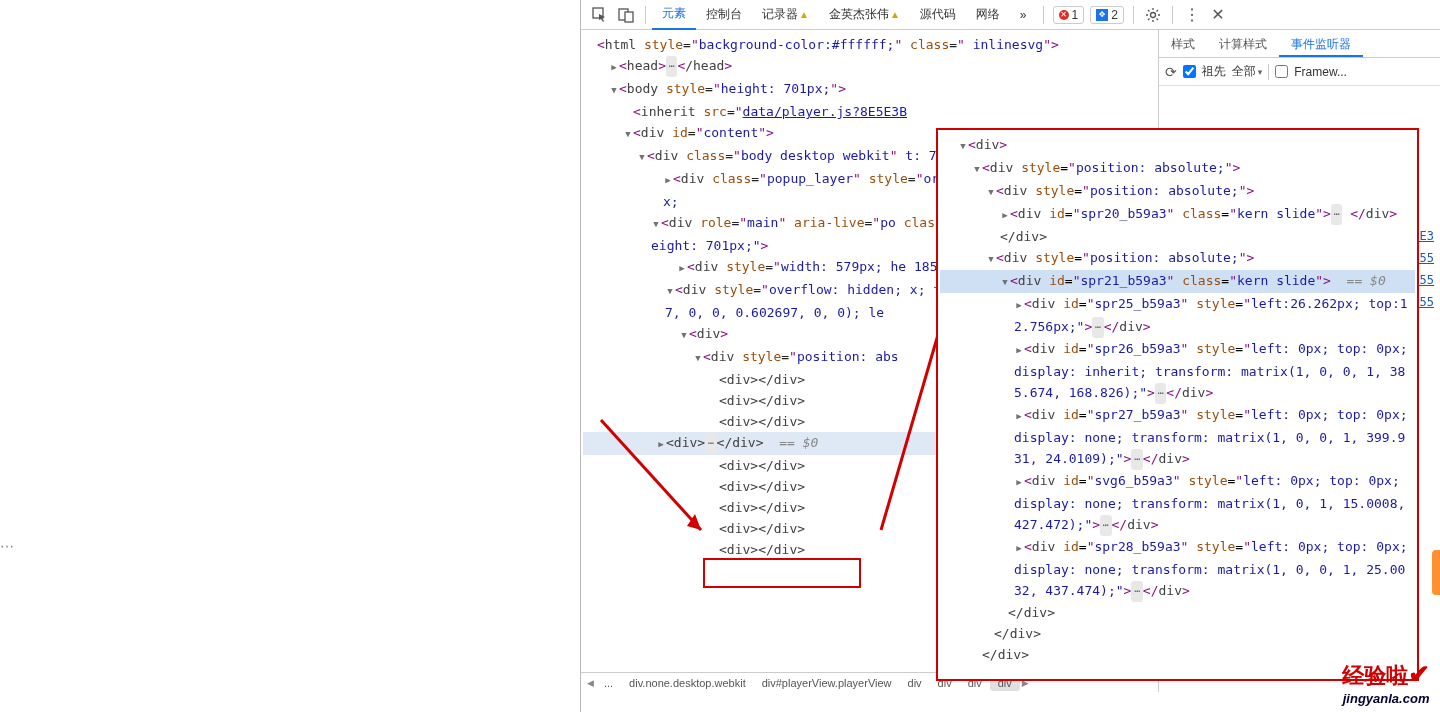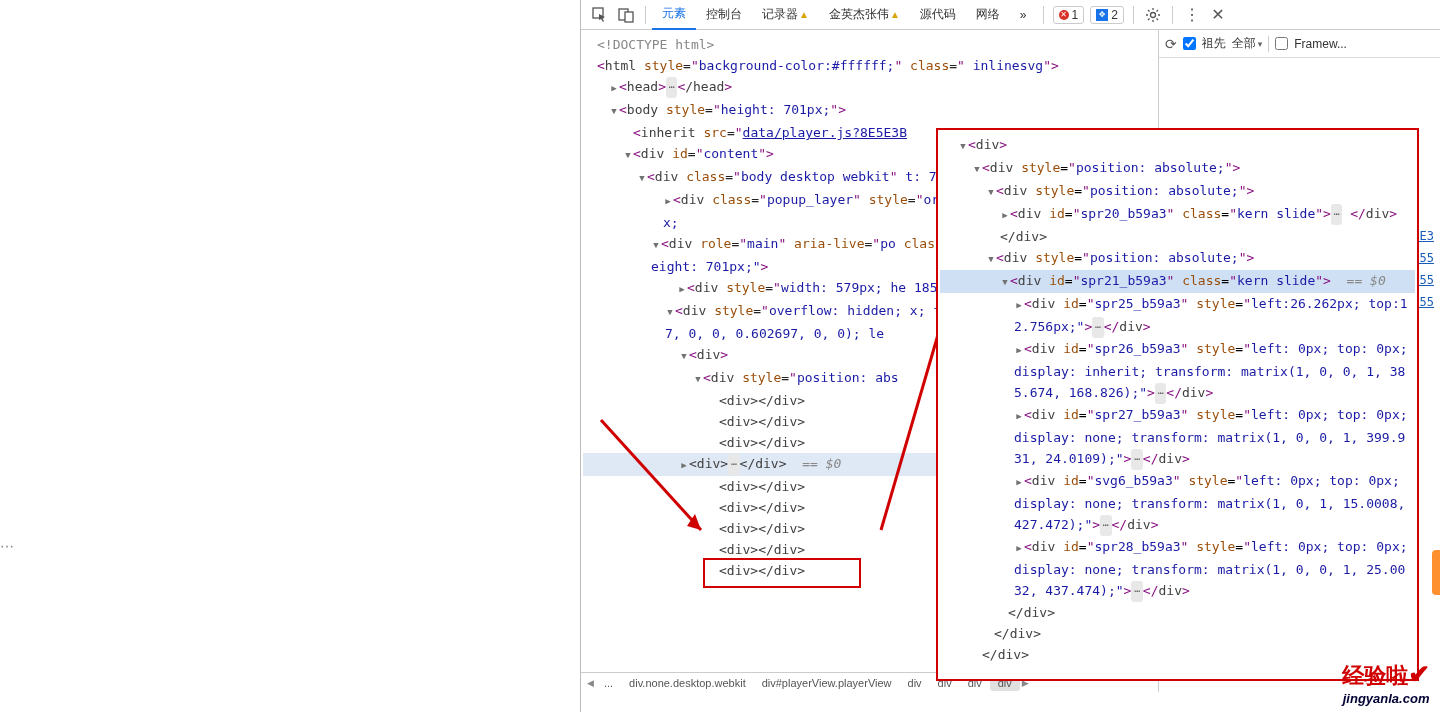--- a/index.html
+++ b/index.html
@@ -135,37 +135,36 @@
     </span>
     <span class="tb-sep"></span>
     <span class="tb-icon" style="font-size:16px;color:#555;">⋮</span>
     <span class="tb-icon" style="font-size:16px;color:#555;">✕</span>
   </div>
 
   <div class="main-area">
 
     <div class="elements-panel">
       <div class="dom-tree">
-        <div class="line" style="padding-left:14px"><span class="comment">&lt;!DOCTYPE html&gt;</span></div>
         <div class="line" style="padding-left:14px"><span class="tag-punct">&lt;</span><span class="tag-name">html</span> <span class="attr-name">style</span>=<span class="tag-punct">"</span><span class="attr-val">background-color:#ffffff;</span><span class="tag-punct">"</span> <span class="attr-name">class</span>=<span class="tag-punct">"</span><span class="attr-val"> inlinesvg</span><span class="tag-punct">"&gt;</span></div>
         <div class="line" style="padding-left:26px"><span class="tri closed"></span><span class="tag-punct">&lt;</span><span class="tag-name">head</span><span class="tag-punct">&gt;</span><span class="ellipsis-badge">⋯</span><span class="tag-punct">&lt;</span><span class="tag-name">/head</span><span class="tag-punct">&gt;</span></div>
         <div class="line" style="padding-left:26px"><span class="tri open"></span><span class="tag-punct">&lt;</span><span class="tag-name">body</span> <span class="attr-name">style</span>=<span class="tag-punct">"</span><span class="attr-val">height: 701px;</span><span class="tag-punct">"&gt;</span></div>
         <div class="line" style="padding-left:50px"><span class="tag-punct">&lt;</span><span class="tag-name">inherit</span> <span class="attr-name">src</span>=<span class="tag-punct">"</span><span class="string-link">data/player.js?8E5E3B</span></div>
         <div class="line" style="padding-left:40px"><span class="tri open"></span><span class="tag-punct">&lt;</span><span class="tag-name">div</span> <span class="attr-name">id</span>=<span class="tag-punct">"</span><span class="attr-val">content</span><span class="tag-punct">"&gt;</span></div>
         <div class="line" style="padding-left:54px"><span class="tri open"></span><span class="tag-punct">&lt;</span><span class="tag-name">div</span> <span class="attr-name">class</span>=<span class="tag-punct">"</span><span class="attr-val">body desktop webkit</span><span class="tag-punct">"</span> <span class="attr-val">t: 701px;"</span><span class="tag-punct">&gt;</span></div>
         <div class="line" style="padding-left:80px"><span class="tri closed"></span><span class="tag-punct">&lt;</span><span class="tag-name">div</span> <span class="attr-name">class</span>=<span class="tag-punct">"</span><span class="attr-val">popup_layer</span><span class="tag-punct">"</span> <span class="attr-name">style</span>=<span class="tag-punct">"</span><span class="attr-val">origin: 0px 0px; width: 581px;</span></div>
         <div class="line" style="padding-left:68px"><span class="tri open"></span><span class="tag-punct">&lt;</span><span class="tag-name">div</span> <span class="attr-name">role</span>=<span class="tag-punct">"</span><span class="attr-val">main</span><span class="tag-punct">"</span> <span class="attr-name">aria-live</span>=<span class="tag-punct">"</span><span class="attr-val">po</span> <span class="attr-name">class</span>=<span class="tag-punct">"</span><span class="attr-val">playerView</span><span class="tag-punct">"</span> <span class="attr-name">style</span>=<span class="tag-punct">"</span><span class="attr-val">over</span> <span class="attr-val">height: 701px;"</span><span class="tag-punct">&gt;</span></div>
         <div class="line" style="padding-left:94px"><span class="tri closed"></span><span class="tag-punct">&lt;</span><span class="tag-name">div</span> <span class="attr-name">style</span>=<span class="tag-punct">"</span><span class="attr-val">width: 579px; he</span> <span class="attr-val">185px; background-color: rgb(</span></div>
         <div class="line" style="padding-left:82px"><span class="tri open"></span><span class="tag-punct">&lt;</span><span class="tag-name">div</span> <span class="attr-name">style</span>=<span class="tag-punct">"</span><span class="attr-val">overflow: hidden;</span> <span class="attr-val">x; transform-origin: 0px 0px;</span> <span class="attr-val">7, 0, 0, 0.602697, 0, 0); le</span></div>
         <div class="line" style="padding-left:96px"><span class="tri open"></span><span class="tag-punct">&lt;</span><span class="tag-name">div</span><span class="tag-punct">&gt;</span></div>
         <div class="line" style="padding-left:110px"><span class="tri open"></span><span class="tag-punct">&lt;</span><span class="tag-name">div</span> <span class="attr-name">style</span>=<span class="tag-punct">"</span><span class="attr-val">position: abs</span></div>
         <div class="line" style="padding-left:136px"><span class="tag-name">&lt;div&gt;&lt;/div&gt;</span></div>
         <div class="line" style="padding-left:136px"><span class="tag-name">&lt;div&gt;&lt;/div&gt;</span></div>
         <div class="line" style="padding-left:136px"><span class="tag-name">&lt;div&gt;&lt;/div&gt;</span></div>
-        <div class="line highlight-row" style="padding-left:96px"><span class="tri closed"></span><span class="tag-name">&lt;div&gt;</span><span class="ellipsis-badge">⋯</span><span class="tag-name">&lt;/div&gt;</span>  <span class="sel-eq">== $0</span></div>
+        <div class="line highlight-row" style="padding-left:73px"><span class="tri closed"></span><span class="tag-name">&lt;div&gt;</span><span class="ellipsis-badge">⋯</span><span class="tag-name">&lt;/div&gt;</span>  <span class="sel-eq">== $0</span></div>
         <div class="line" style="padding-left:136px"><span class="tag-name">&lt;div&gt;&lt;/div&gt;</span></div>
         <div class="line" style="padding-left:136px"><span class="tag-name">&lt;div&gt;&lt;/div&gt;</span></div>
         <div class="line" style="padding-left:136px"><span class="tag-name">&lt;div&gt;&lt;/div&gt;</span></div>
         <div class="line" style="padding-left:136px"><span class="tag-name">&lt;div&gt;&lt;/div&gt;</span></div>
         <div class="line" style="padding-left:136px"><span class="tag-name">&lt;div&gt;&lt;/div&gt;</span></div>
       </div>
 
       <div class="red-box b1"></div>
 
       <div class="breadcrumb">
@@ -175,20 +174,25 @@
         <span>div#playerView.playerView</span>
         <span>div</span>
         <span>div</span>
         <span>div</span>
         <span class="sel">div</span>
         <span class="bc-tri">▶</span>
       </div>
     </div>
 
     <div class="styles-panel">
+      <div class="styles-tabs">
+        <div class="stab">样式</div>
+        <div class="stab">计算样式</div>
+        <div class="stab active">事件监听器</div>
+      </div>
       <div class="styles-sub">
         <span style="font-size:14px;color:#555;">⟳</span>
         <input type="checkbox" class="chk" checked="" style="">
         <span>祖先</span>
         <span class="dd">全部</span>
         <span style="width:1px;height:16px;background:#ccc;"></span>
         <input type="checkbox" class="chk" style="">
         <span>Framew...</span>
       </div>
 

